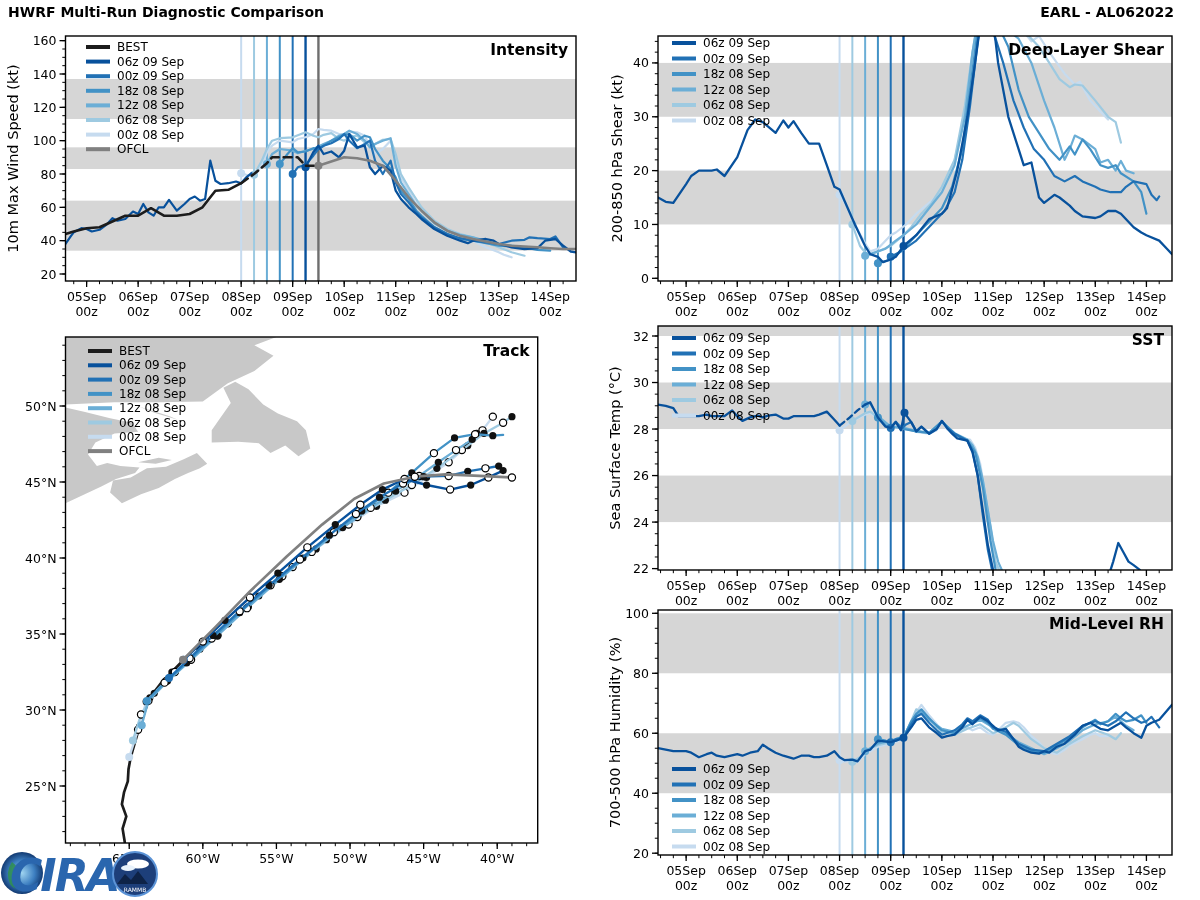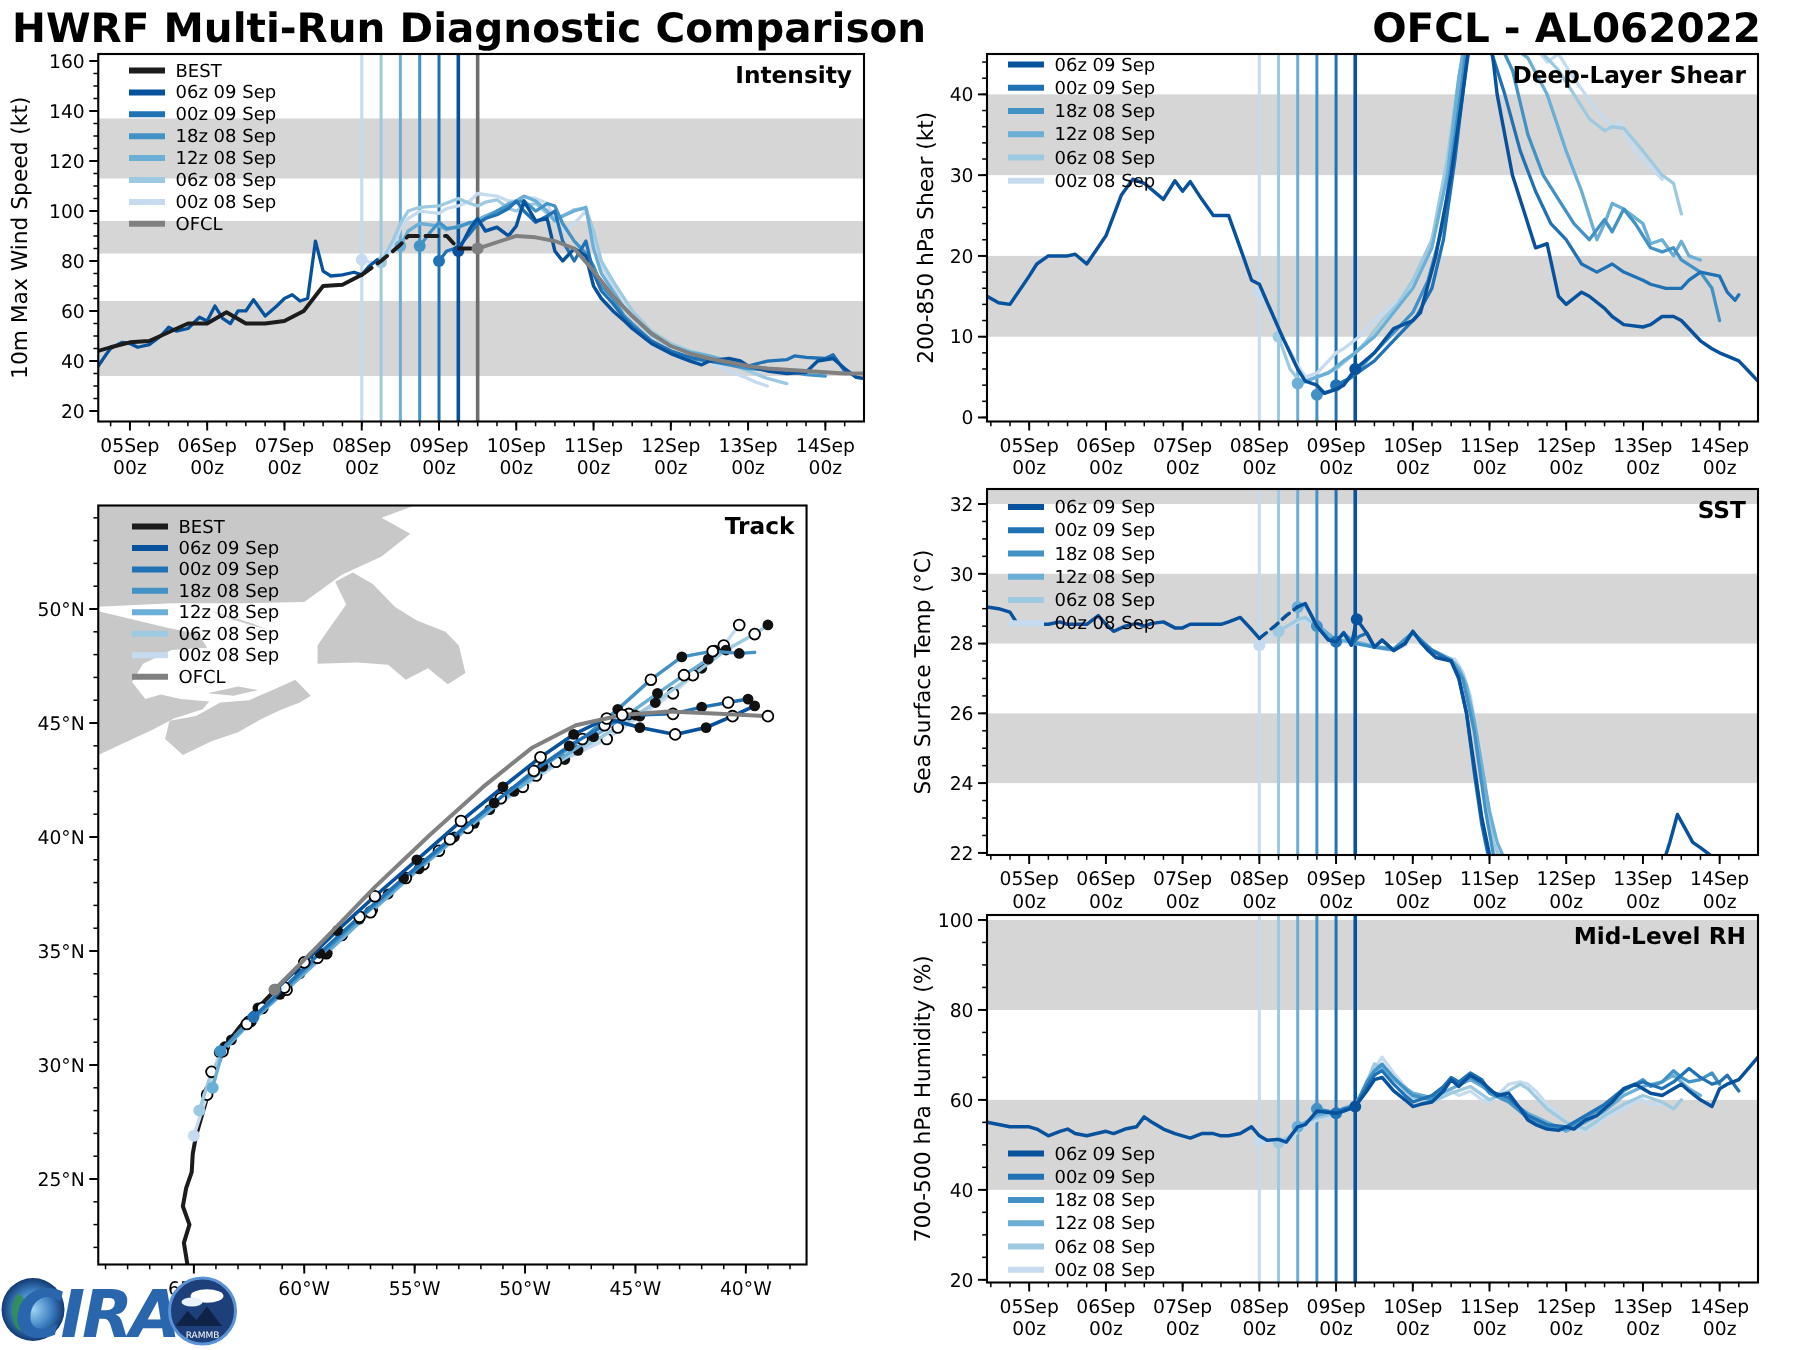--- a/index.html
+++ b/index.html
@@ -1,28 +1,28 @@
 <!DOCTYPE html>
 <html><head>
 <meta charset="utf-8">
 <style>
   html,body{margin:0;padding:0;background:#ffffff;}
   #page{position:relative;width:1200px;height:900px;background:#fff;overflow:hidden;
         font-family:"DejaVu Sans", "Liberation Sans", sans-serif;}
   #charts{position:absolute;left:0;top:0;}
-  .main-title{position:absolute;top:4px;font-weight:bold;font-size:27px;color:#000;}
+  .main-title{position:absolute;top:4px;font-weight:bold;font-size:14px;color:#000;}
   #title-left{left:8px;}
   #title-right{right:26px;}
 </style>
 </head>
 <body>
 
 <div id="page">
   <div class="main-title" id="title-left">HWRF Multi-Run Diagnostic Comparison</div>
-  <div class="main-title" id="title-right">OFCL - AL062022</div>
+  <div class="main-title" id="title-right">EARL - AL062022</div>
   <svg id="charts" width="1200" height="900">
       <g>
         <clipPath id="clip0">
           <rect x="65.5" y="36" width="510.5" height="245"></rect>
         </clipPath>
         <g clip-path="url(#clip0)">
           <rect x="65.5" y="200.66666666666669" width="510.5" height="49.99999999999997" fill="#d6d6d6"></rect>
           <rect x="65.5" y="147.33333333333331" width="510.5" height="21.666666666666686" fill="#d6d6d6"></rect>
           <rect x="65.5" y="79" width="510.5" height="40" fill="#d6d6d6"></rect>
           <line x1="241.1614530776993" x2="241.1614530776993" y1="36" y2="281" stroke="#c6dbef" stroke-width="2"></line>

